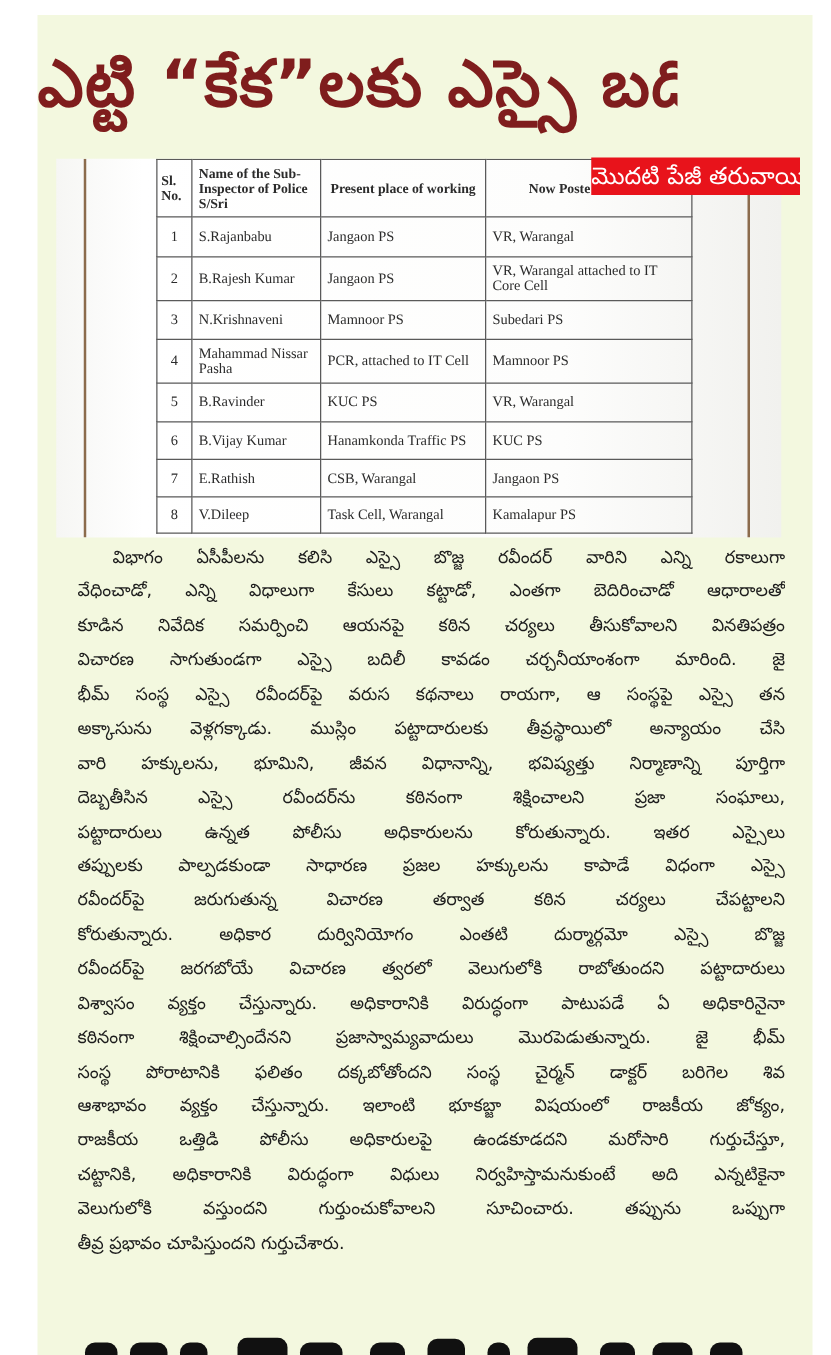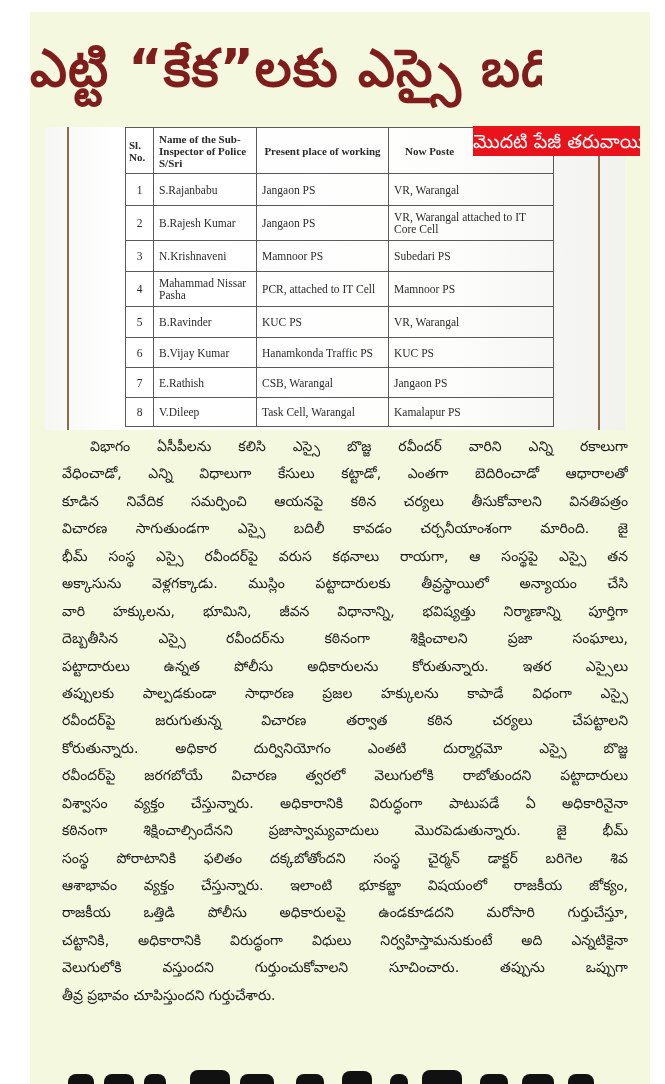--- a/index.html
+++ b/index.html
@@ -48,21 +48,21 @@
         <col class="c1">
         <col class="c2">
         <col class="c3">
         <col class="c4">
       </colgroup>
     <tbody>
         <tr class="h">
       <th style="padding:2px 3px;">Sl. No.</th>
       <th>Name of the Sub-Inspector of Police S/Sri</th>
       <th class="c">Present place of working</th>
-      <th style="padding-left:16px;">Now Poste</th>
+      <th style="padding-left:34px;">Now Poste</th>
     </tr>
     <tr style="height:32px">
       <td class="sl">1</td>
       <td>S.Rajanbabu</td>
       <td>Jangaon PS</td>
       <td>VR, Warangal</td>
     </tr>
     <tr style="height:35px">
       <td class="sl">2</td>
       <td>B.Rajesh Kumar</td>

